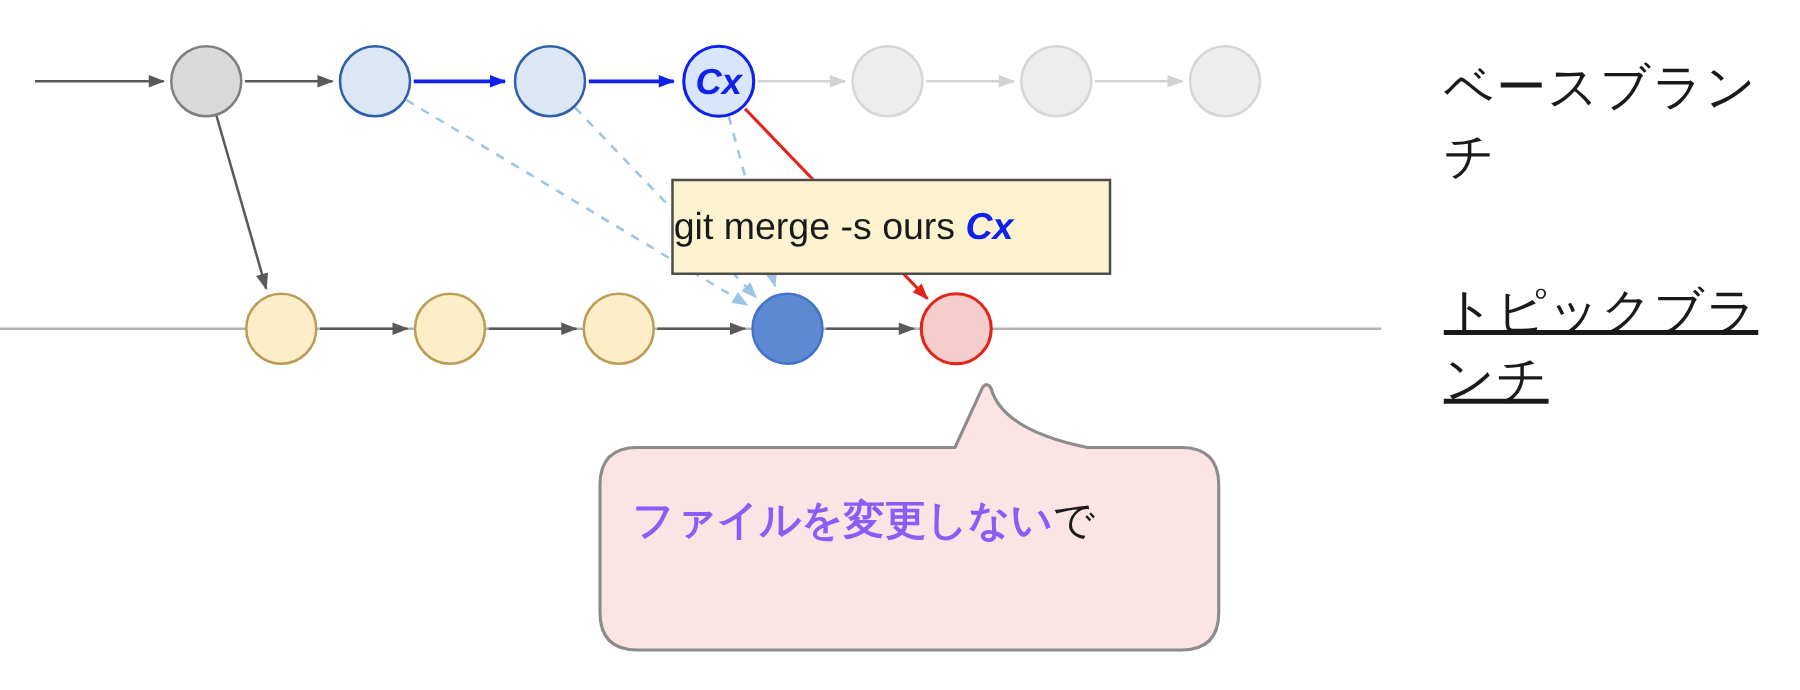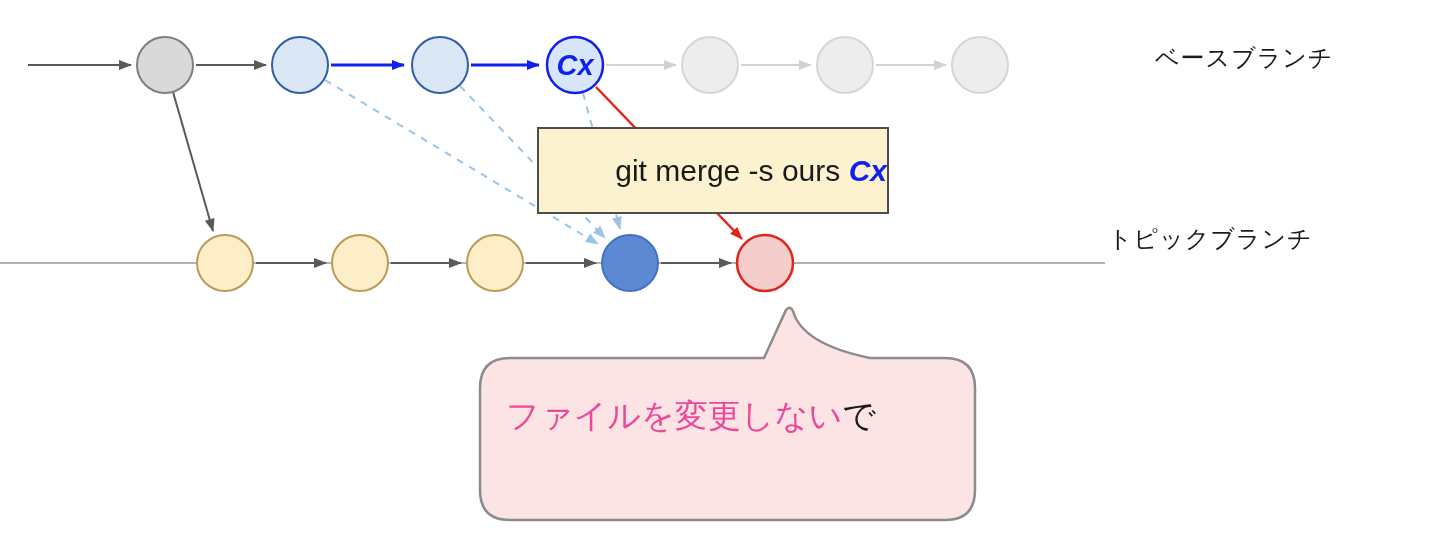--- a/index.html
+++ b/index.html
@@ -1,34 +1,34 @@
 <!DOCTYPE html>
 <html><head>
 <meta charset="utf-8">
 <style>
   * { margin:0; padding:0; box-sizing:border-box; }
   body { background:#ffffff; font-family:"Liberation Sans","DejaVu Sans",sans-serif; }
   .canvas { position:relative; width:1440px; height:552px; background:#ffffff; overflow:hidden;border-radius:22px; }
   svg.diagram { position:absolute; left:0; top:0; }
 
-  .branch-label { position:absolute; font-size:24px; color:#1a1a1a; letter-spacing:1px; }
+  .branch-label { position:absolute; font-size:40px; color:#1a1a1a; letter-spacing:1px; }
   #base-branch-label { left:1155px; top:42px; }
-  #topic-branch-label { left:1108px; top:222px; line-height:1.38; }
+  #topic-branch-label { left:1155px; top:222px; line-height:1.38;text-decoration:underline; }
 
   .command-box {
-    position:absolute; left:537px; top:127px; width:352px; height:87px;
+    position:absolute; left:537px; top:143px; width:352px; height:77px;
     background:#fdf2d0; border:2px solid #4d4d4d;
-    display:flex; align-items:center; justify-content:flex-end;
+    display:flex; align-items:center; justify-content:flex-start;
     font-size:30px; color:#1a1a1a; white-space:pre;
   }
   .command-ref { color:#1021ee; font-style:italic; font-weight:bold; }
 
   .bubble-path { fill:#fce4e5; stroke:#8c8c8c; stroke-width:2.5; }
   .bubble-text { position:absolute; left:506px; top:392px; font-size:33px; line-height:47px; color:#1a1a1a; }
-  .bubble-red { color:#ec4899; font-weight:normal; }
+  .bubble-red { color:#8b5cf6; font-weight:bold; }
 
   .node-label { font-size:29px; font-weight:bold; font-style:italic; fill:#1021ee;
                 font-family:"Liberation Sans","DejaVu Sans",sans-serif; }
 </style>
 </head>
 <body>
 
 <div class="canvas">
 
   <svg class="diagram" id="diagram-svg" width="1440" height="552" viewBox="0 0 1440 552">

